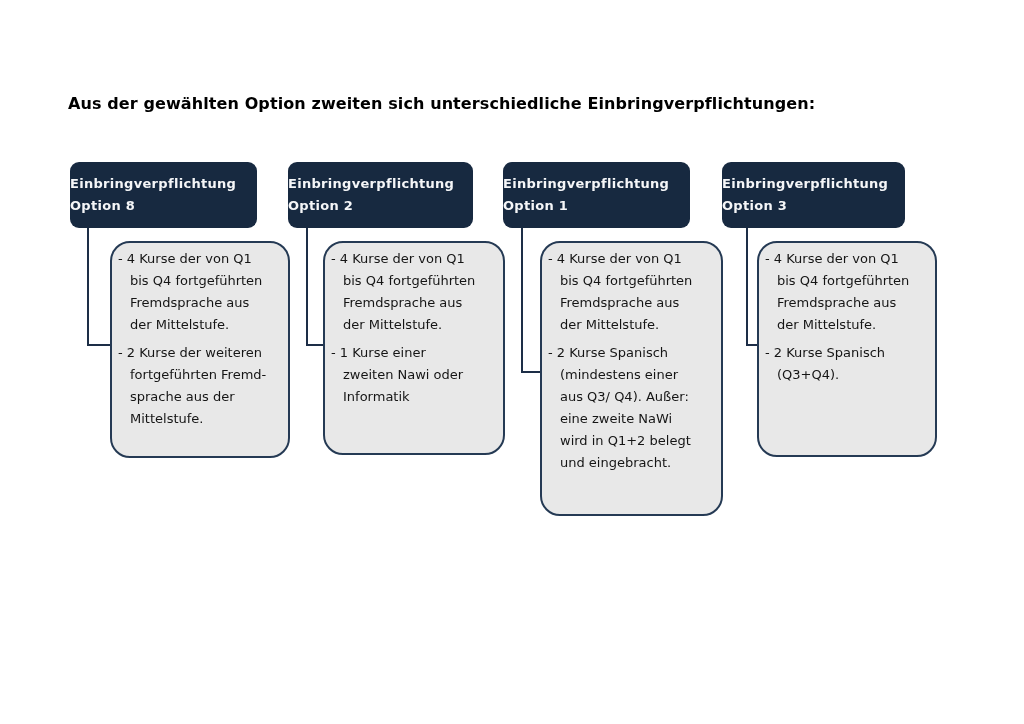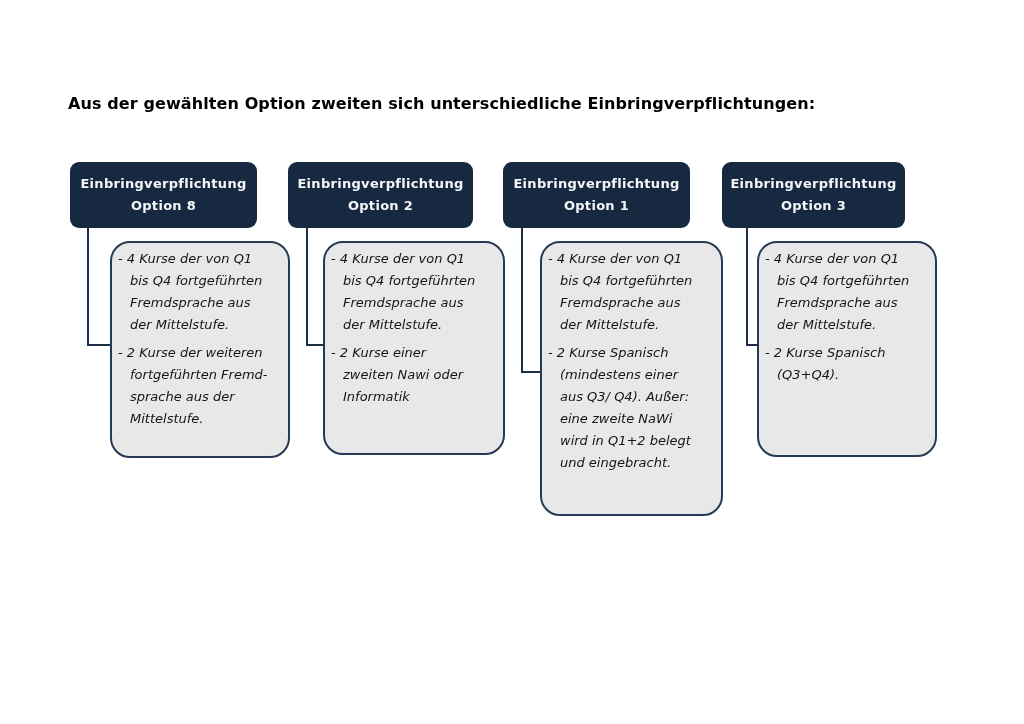--- a/index.html
+++ b/index.html
@@ -23,41 +23,40 @@
     position: absolute;
     top: 162px; height: 66px;
     background: var(--header-bg, #172940);
     border-radius: 9px;
     color: var(--header-text, #f5f6f8);
     font-size: 13px;
     font-weight: bold;
     letter-spacing: 0.3px;
     line-height: 22px;
     display: flex; flex-direction: column;
-    align-items: center; justify-content: center;
+    align-items: flex-start; justify-content: center;
     text-align: center;
     box-sizing: border-box;
   }
   #hdr1 { left: 70px;  width: 187px; }
   #hdr2 { left: 288px; width: 185px; }
   #hdr3 { left: 503px; width: 187px; }
   #hdr4 { left: 722px; width: 183px; }
 
   .box {
     position: absolute;
     top: 241px;
     background: var(--box-bg, #e8e8e8);
     border: 2px solid var(--box-border, #253a54);
     border-radius: 20px;
     box-sizing: border-box;
     padding: 5px 6px;
     font-size: 13px;
     line-height: 22px;
     color: var(--text-color, #151515);
-    font-style: italic;
   }
   #box1 { left: 110px; width: 180px; height: 217px; }
   #box2 { left: 323px; width: 182px; height: 214px; }
   #box3 { left: 540px; width: 183px; height: 275px; }
   #box4 { left: 757px; width: 180px; height: 216px; }
 
   .bullet {
     margin: 0 0 6px 0;
     padding-left: 12px;
     text-indent: -12px;
@@ -102,21 +101,21 @@
   <span>Einbringverpflichtung</span>
   <span>Option 2</span>
 </div>
 <div class="conn v" id="cv2"></div>
 <div class="conn h" id="ch2"></div>
 <div class="box" id="box2">
   <p class="bullet">- 4 Kurse der von Q1
 bis Q4 fortgeführten
 Fremdsprache aus
 der Mittelstufe.</p>
-  <p class="bullet">- 2 Kurse einer
+  <p class="bullet">- 1 Kurse einer
 zweiten Nawi oder
 Informatik</p>
 </div>
 
 <div class="hdr" id="hdr3">
   <span>Einbringverpflichtung</span>
   <span>Option 1</span>
 </div>
 <div class="conn v" id="cv3"></div>
 <div class="conn h" id="ch3"></div>

